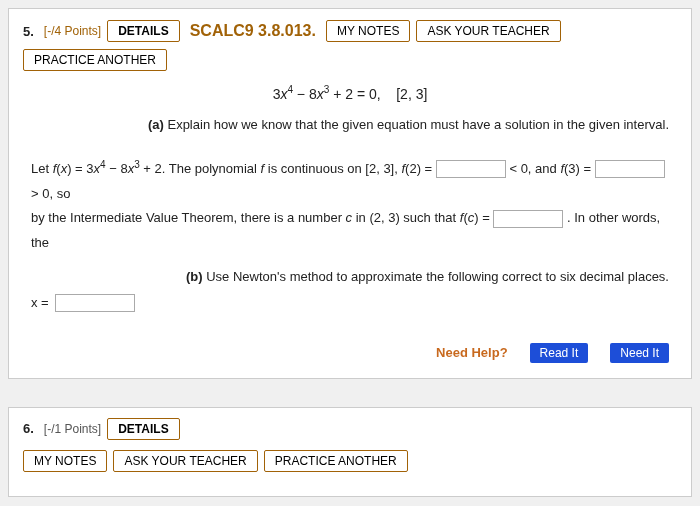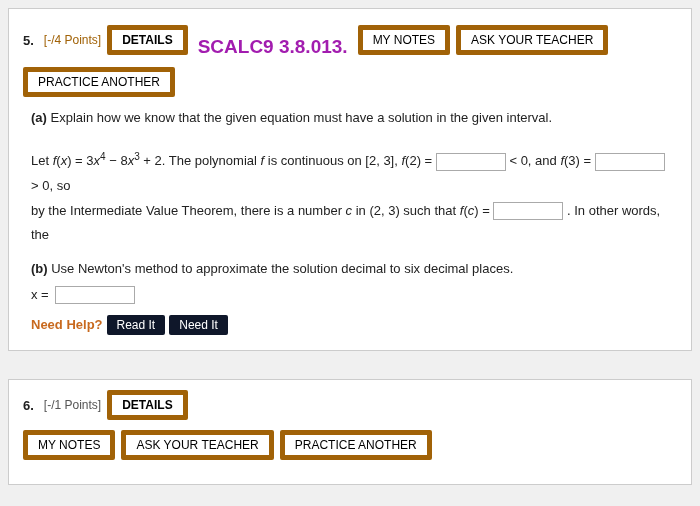--- a/index.html
+++ b/index.html
@@ -23,80 +23,81 @@
       margin-bottom: 10px;
       flex-wrap: wrap;
     }
     .problem-number {
       font-weight: bold;
       font-size: 13px;
       margin-right: 4px;
       white-space: nowrap;
     }
     .btn {
-      border: 5px solid #a16207;
+      border: 1px solid #a16207;
       background: #fff;
       padding: 3px 10px;
       font-size: 12px;
       cursor: pointer;
       border-radius: 2px;
     }
     .btn-details {
       background: #fff;
       font-weight: bold;
     }
     .btn-scalc {
       font-weight: bold;
       border: none;
       background: none;
       padding: 3px 4px;
-      font-size: 19px;
+      font-size: 16px;
       cursor: default;
-      color: #a21caf;
-      margin-top: 14px;
+      color: #a16207;
     }
     .problem-body {
       padding: 0 8px;
       line-height: 1.7;
     }
     .equation-center {
       text-align: center;
       margin: 6px 0;
       font-size: 14px;
     }
     .part-label {
       margin-top: 8px;
       margin-bottom: 2px;
+      text-align: right;
     }
     .inline-input {
       border: 1px solid #aaa;
       width: 80px;
       height: 18px;
       display: inline-block;
       vertical-align: middle;
     }
     .x-eq-input {
       display: flex;
       align-items: center;
       gap: 6px;
       margin-top: 4px;
     }
     .need-help {
-      margin-top: 8px;
+      margin-top: 28px;
       display: flex;
       align-items: center;
-      gap: 4px;
+      gap: 22px;
+      justify-content: flex-end;
     }
     .need-help-label {
       font-weight: bold;
       color: #c8691e;
       font-size: 13px;
     }
     .btn-help {
-      background: #0f172a;
+      background: #1d4ed8;
       color: #fff;
       border: none;
       padding: 3px 10px;
       font-size: 12px;
       cursor: pointer;
       border-radius: 2px;
     }
     sup { font-size: 10px; }
   </style>
 </head>
@@ -107,20 +108,23 @@
     <span class="problem-number">5.</span>
     <span style="color:#a16207;font-size:12px;">[-/4 Points]</span>
     <button class="btn btn-details">DETAILS</button>
     <span class="btn-scalc">SCALC9 3.8.013.</span>
     <button class="btn">MY NOTES</button>
     <button class="btn">ASK YOUR TEACHER</button>
     <button class="btn">PRACTICE ANOTHER</button>
   </div>
 
   <div class="problem-body">
+    <div class="equation-center">
+      <span>3<em>x</em><sup>4</sup> − 8<em>x</em><sup>3</sup> + 2 = 0, &nbsp;&nbsp; [2, 3]</span>
+    </div>
 
     <div class="part-label">
       <strong>(a)</strong>
       <span> Explain how we know that the given equation must have a solution in the given interval.</span>
     </div>
 
     <div style="margin-top:18px; line-height:1.9;">
       <span>Let <em>f</em>(<em>x</em>) = 3<em>x</em><sup>4</sup> − 8<em>x</em><sup>3</sup> + 2. The polynomial <em>f</em> is continuous on [2, 3], <em>f</em>(2) = </span>
       <input type="text" class="inline-input" style="width: 70px;">
       <span> &lt; 0, and <em>f</em>(3) = </span>
@@ -128,21 +132,21 @@
       <span> &gt; 0, so</span>
       <br>
       <span>by the Intermediate Value Theorem, there is a number <em>c</em> in (2, 3) such that <em>f</em>(<em>c</em>) = </span>
       <input type="text" class="inline-input" style="width: 70px;">
       <span>. In other words, the</span>
       <br>
     </div>
 
     <div class="part-label" style="margin-top:10px;">
       <strong>(b)</strong>
-      <span>Use Newton's method to approximate the solution decimal to six decimal places.</span>
+      <span>Use Newton's method to approximate the following correct to six decimal places.</span>
     </div>
     <div class="x-eq-input">
       <span>x =</span>
       <input type="text" style="width: 80px; height: 18px; border: 1px solid rgb(170, 170, 170);">
     </div>
 
     <div class="need-help">
       <span class="need-help-label">Need Help?</span>
       <button class="btn-help">Read It</button>
       <button class="btn-help">Need It</button>

